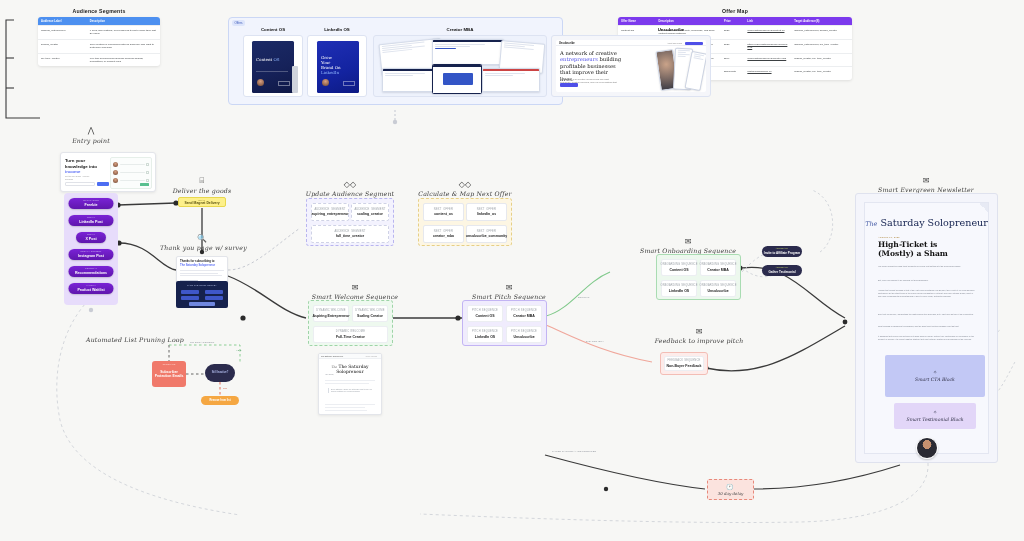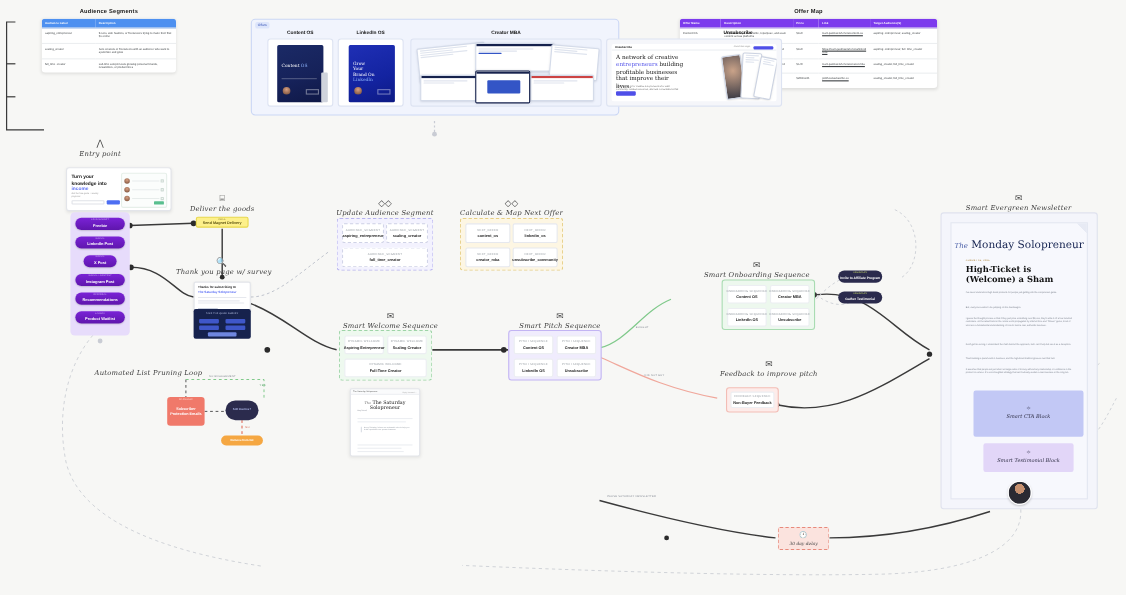--- a/index.html
+++ b/index.html
@@ -666,24 +666,24 @@
     <div class="delayLbl">30 day delay</div>
   </div>
 
   <div class="hdrIcon" style="position:absolute; left:888px; top:176px; width:76px;">✉</div>
   <div class="nodeTitle" style="position:absolute; left:866px; top:186px; width:120px;">Smart Evergreen Newsletter</div>
 
   <div class="newsOuter">
     <div class="newsPage">
       <div class="newsCorner"></div>
       <div class="newsMast">
-        <em>The</em> <span>Monday Solopreneur</span>
+        <em>The</em> <span>Saturday Solopreneur</span>
       </div>
       <div class="newsDate">AUGUST 16, 2025</div>
-      <div class="newsHead">High-Ticket is (Welcome) a Sham</div>
+      <div class="newsHead">High-Ticket is (Mostly) a Sham</div>
       <div class="newsP" style="top:62px;">I've never understood high ticket products for people just getting into the solopreneur game.</div>
       <div class="newsP" style="top:76px;">But, everyone seems to be jumping on this bandwagon.</div>
       <div class="newsP" style="top:86px;">I guess the thought process is that if they just price something over $5,000, they'll write it off a few hundred customers. Or the latest trend in the online world propagated by internet bros and "fitness" gurus, most of who lack a fundamental understanding of how to build a real, authentic business.</div>
       <div class="newsP" style="top:110px;">Don't get me wrong, I understand the math behind the approach, but I can't help but see it as a deception.</div>
       <div class="newsP" style="top:122px;">Trust building is paramount in business, and the high-ticket method glosses over that fact.</div>
       <div class="newsP" style="top:132px;">It assumes that people will just shell out large sums of money without any relationship or confidence in the product or service. It's a short-sighted strategy that can't actually sustain a real business in the long run.</div>
 
       <div class="ctaBlock">
         <div class="blkIcon">✧</div>
         <div class="blkLbl">Smart CTA Block</div>

